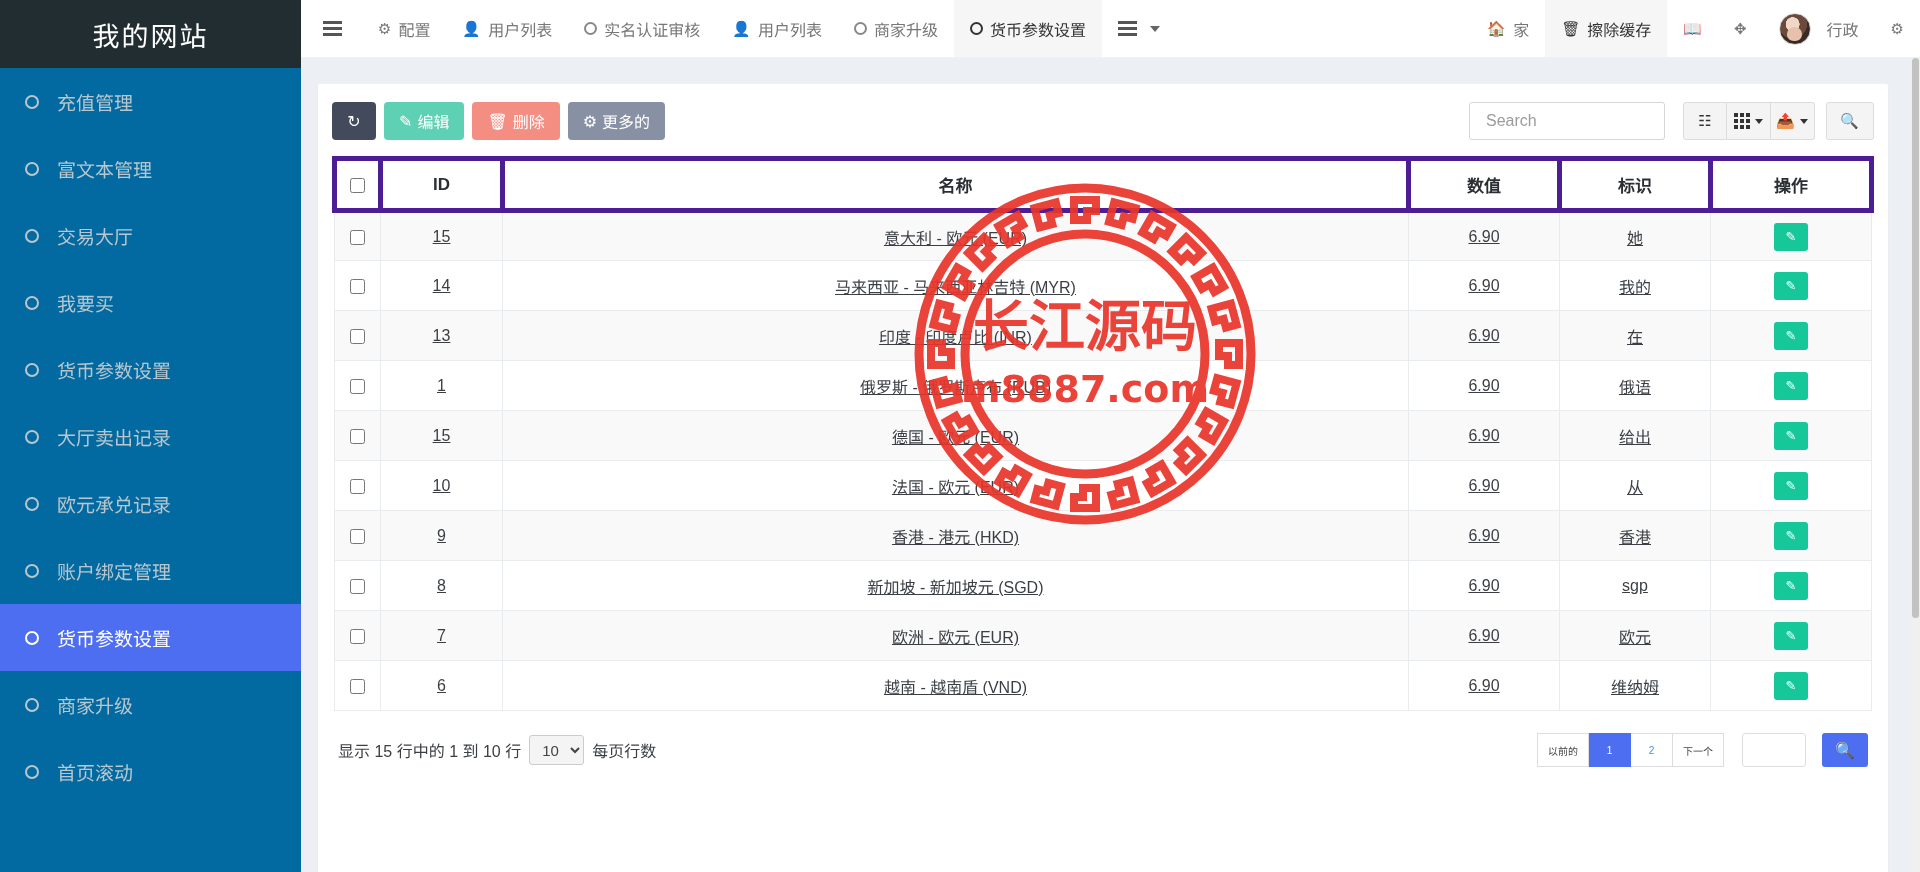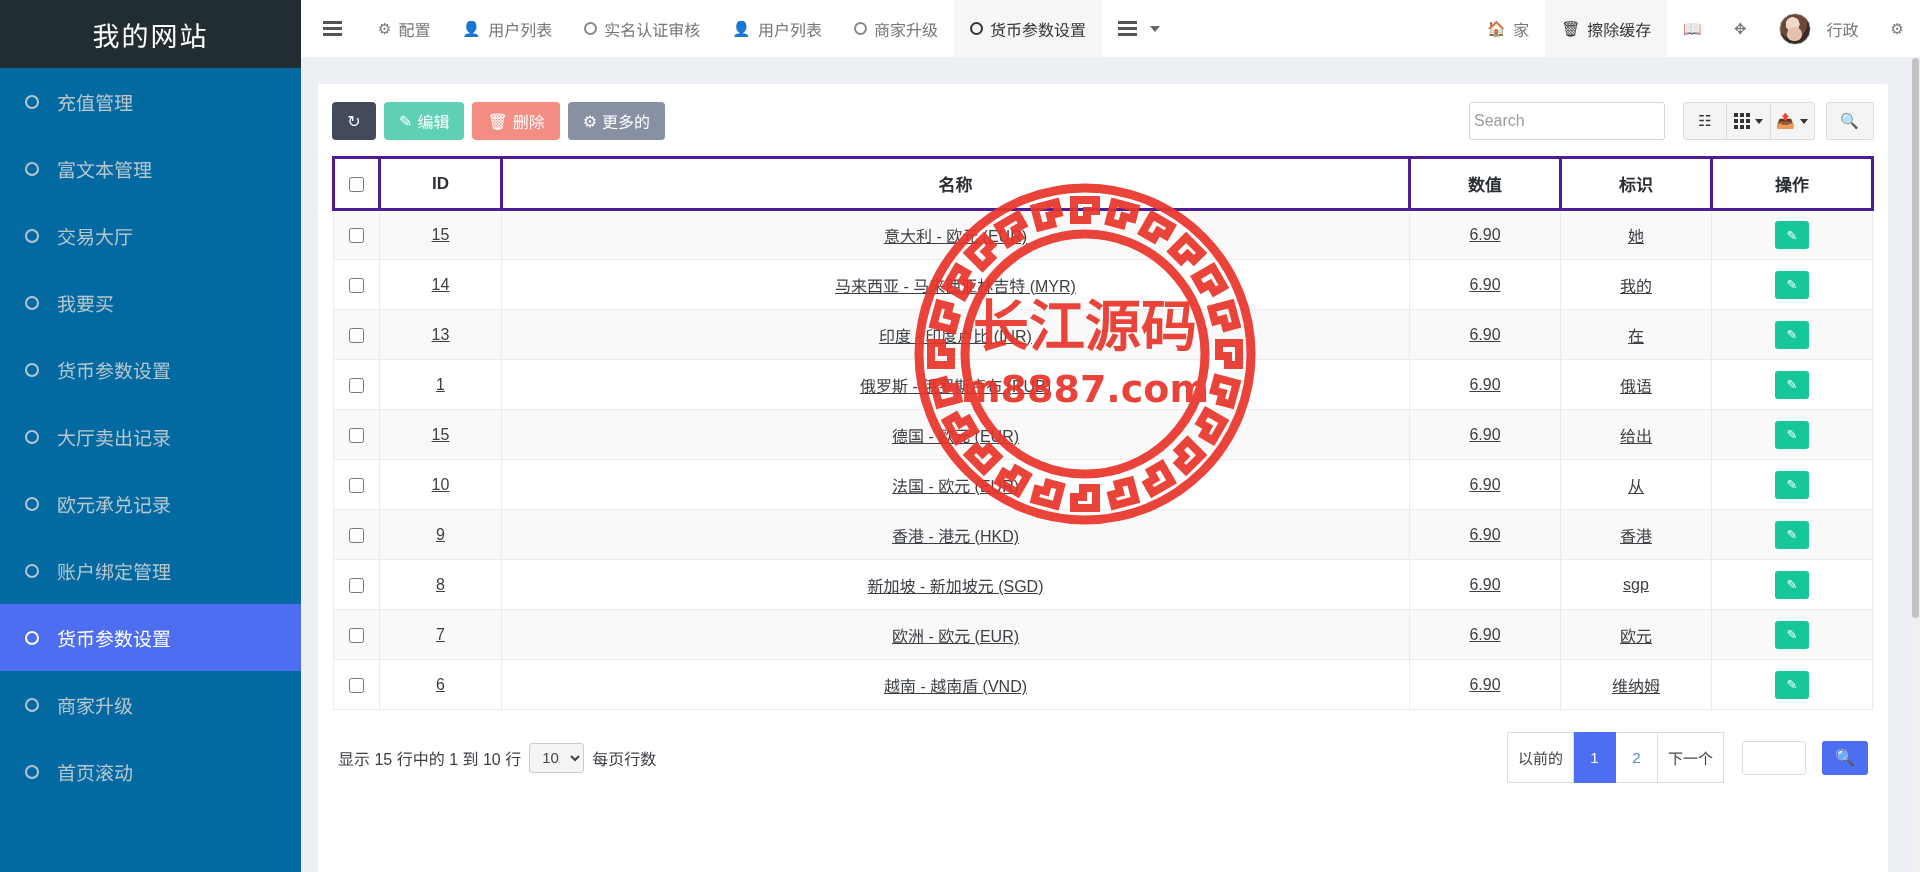--- a/index.html
+++ b/index.html
@@ -145,21 +145,21 @@
   .btn-refresh { background: #434a5c; width: 44px; justify-content: center; padding: 0; }
   .btn-edit   { background: #5ed0b3; }
   .btn-delete { background: #f58e82; }
   .btn-more   { background: #8890a4; }
   .tb-spacer { flex: 1; }
 
   .search-box {
     width: 196px; height: 38px;
     border: 1px solid #d6d6d6;
     border-radius: 3px;
-    padding: 0 4px;
+    padding: 0 16px;
     font-size: 16px;
     color: #555;
     font-family: inherit;
     outline: none;
     margin-right: 18px;
   }
   .search-box::placeholder { color: #9b9b9b; }
   .btn-group { display: inline-flex; margin-right: 11px; }
   .ibtn {
     height: 38px; min-width: 44px;
@@ -180,21 +180,21 @@
     border-left: 4px solid transparent;
     border-right: 4px solid transparent;
     border-top: 5px solid #333;
   }
   .grid-ico { display:grid; grid-template-columns:repeat(3,4px); gap:2px; }
   .grid-ico i { width:4px; height:4px; background:#333; display:block; }
 
   
   table.grid { width: 100%; border-collapse: collapse; table-layout: fixed; }
   table.grid th {
-    border: 3px solid #4c1d95;
+    border: 5px solid #4c1d95;
     font-size: 17px;
     color: #2b2f33;
     font-weight: bold;
     height: 52px;
     background: #ffffff;
   }
   table.grid td {
     border: 1px solid #e9ecef;
     font-size: 16px;
     color: #3b3f44;
@@ -231,26 +231,26 @@
     gap: 8px;
   }
   .rows-select {
     height: 30px; border: 1px solid #ccc; border-radius: 3px;
     background: #f4f4f4; color: #444; font-size: 15px;
     padding: 0 8px; font-family: inherit; cursor: pointer;
   }
   .foot-spacer { flex: 1; }
   .pager { display: inline-flex; }
   .pg {
-    min-width: 42px; height: 51px;
+    min-width: 42px; height: 34px;
     border: 1px solid #dddddd;
     background: #ffffff;
     color: #4a90d9;
     display: inline-flex; align-items: center; justify-content: center;
-    font-size: 15px; cursor: pointer;
+    font-size: 10px; cursor: pointer;
     padding: 15px 10px;
   }
   .pg + .pg { border-left: none; }
   .pg.active { background: #4e6ef2; border-color: #4e6ef2; color: #ffffff; }
   .pg.plain { color: #444; }
   .pg-search {
     width: 64px; height: 34px; border: 1px solid #ddd; border-radius: 3px;
     margin-left: 10px; font-family: inherit; font-size: 14px; padding: 0 6px;
     outline: none;
   }

